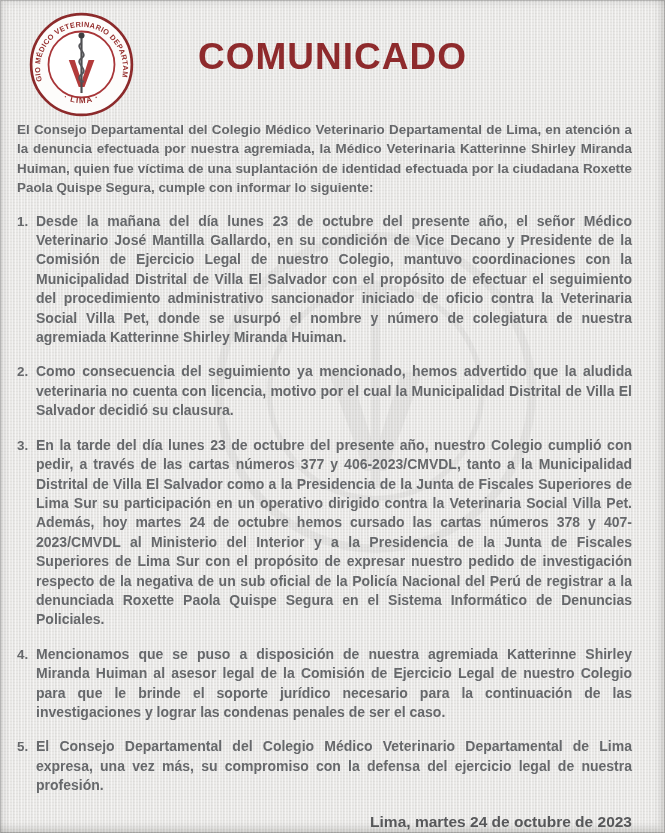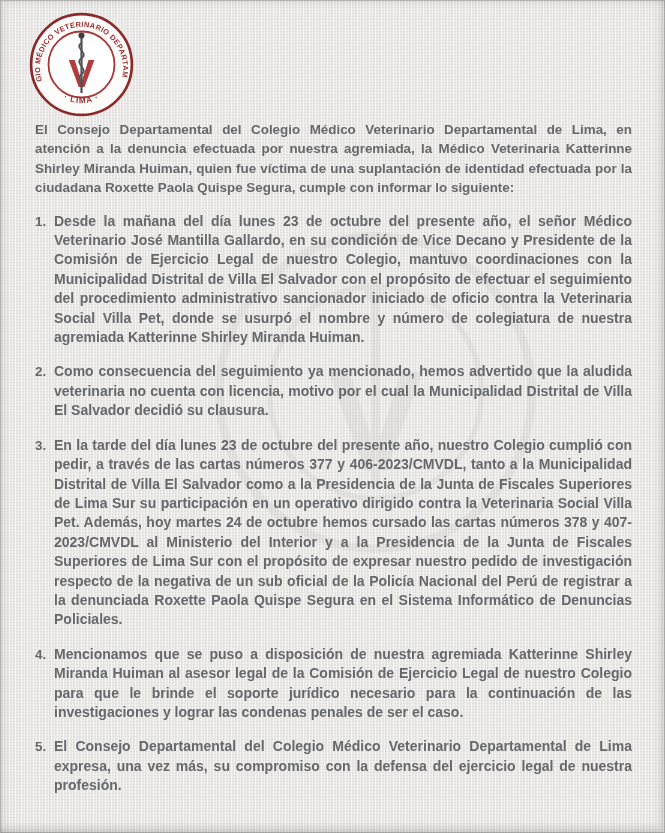--- a/index.html
+++ b/index.html
@@ -24,21 +24,21 @@
     position:absolute;left:208px;top:225px;width:335px;height:335px;
     opacity:.055;z-index:0;pointer-events:none;
   }
   .page{position:relative;z-index:1;width:100%;height:100%;}
   .header{position:relative;height:117px;}
   .seal{position:absolute;left:28px;top:11px;width:107px;height:107px;}
   .title{
     position:absolute;left:0;right:0;top:36px;text-align:center;
     font-size:37px;font-weight:bold;letter-spacing:1px;color:#8e2a2c;
   }
-  .content{margin:3px 33px 0 35px;color:#66686b;}
+  .content{margin:3px 33px 0 17px;color:#66686b;}
   .intro{
     font-size:13.4px;line-height:19.4px;font-weight:600;
     text-align:justify;margin:0 0 14px 0;
   }
   .clist{margin:0;padding:0;list-style:none;}
   .clist .row{display:flex;margin-bottom:15px;}
   .num{flex:0 0 19px;font-size:13.4px;line-height:19.4px;font-weight:600;}
   .itext{flex:1;font-size:14px;line-height:19.4px;font-weight:600;text-align:justify;}
   .dateline{
     margin-top:17px;text-align:right;font-size:15.5px;font-weight:bold;color:#58595b;
@@ -72,20 +72,21 @@
       <text class="sealtext" font-size="9" letter-spacing="1.2">
         <textPath href="#arcBot" startOffset="50%" text-anchor="middle">· LIMA ·</textPath>
       </text>
       <text x="60" y="85" text-anchor="middle" font-size="44" font-weight="bold" fill="#b33b3b" font-family="Liberation Sans,sans-serif">V</text>
       <g>
         <line x1="60" y1="30" x2="60" y2="92" stroke="#4d4d4f" stroke-width="2.4"></line>
         <circle cx="60" cy="27.5" r="3.4" fill="#3d3d3f"></circle>
         <path d="M60,36 C51,41 69,47 60,53 C51,59 69,65 60,71 C55,75 58,80 63,79" fill="none" stroke="#56565a" stroke-width="2"></path>
       </g>
     </svg>
+    <div class="title">COMUNICADO</div>
   </div>
 
   <div class="content">
     <p class="intro">El Consejo Departamental del Colegio Médico Veterinario Departamental de Lima, en atención a la denuncia efectuada por nuestra agremiada, la Médico Veterinaria Katterinne Shirley Miranda Huiman, quien fue víctima de una suplantación de identidad efectuada por la ciudadana Roxette Paola Quispe Segura, cumple con informar lo siguiente:</p>
 
     <div class="clist">
       <div class="row">
         <span class="num">1.</span>
         <span class="itext">Desde la mañana del día lunes 23 de octubre del presente año, el señor Médico Veterinario José Mantilla Gallardo, en su condición de Vice Decano y Presidente de la Comisión de Ejercicio Legal de nuestro Colegio, mantuvo coordinaciones con la Municipalidad Distrital de Villa El Salvador con el propósito de efectuar el seguimiento del procedimiento administrativo sancionador iniciado de oficio contra la Veterinaria Social Villa Pet, donde se usurpó el nombre y número de colegiatura de nuestra agremiada Katterinne Shirley Miranda Huiman.</span>
       </div>
@@ -100,17 +101,18 @@
       <div class="row">
         <span class="num">4.</span>
         <span class="itext">Mencionamos que se puso a disposición de nuestra agremiada Katterinne Shirley Miranda Huiman al asesor legal de la Comisión de Ejercicio Legal de nuestro Colegio para que le brinde el soporte jurídico necesario para la continuación de las investigaciones y lograr las condenas penales de ser el caso.</span>
       </div>
       <div class="row">
         <span class="num">5.</span>
         <span class="itext">El Consejo Departamental del Colegio Médico Veterinario Departamental de Lima expresa, una vez más, su compromiso con la defensa del ejercicio legal de nuestra profesión.</span>
       </div>
     </div>
 
+    <div class="dateline">Lima, martes 24 de octubre de 2023</div>
   </div>
 
 </div>
 
 <div class="edge-vignette"></div>
 
 </body></html>

